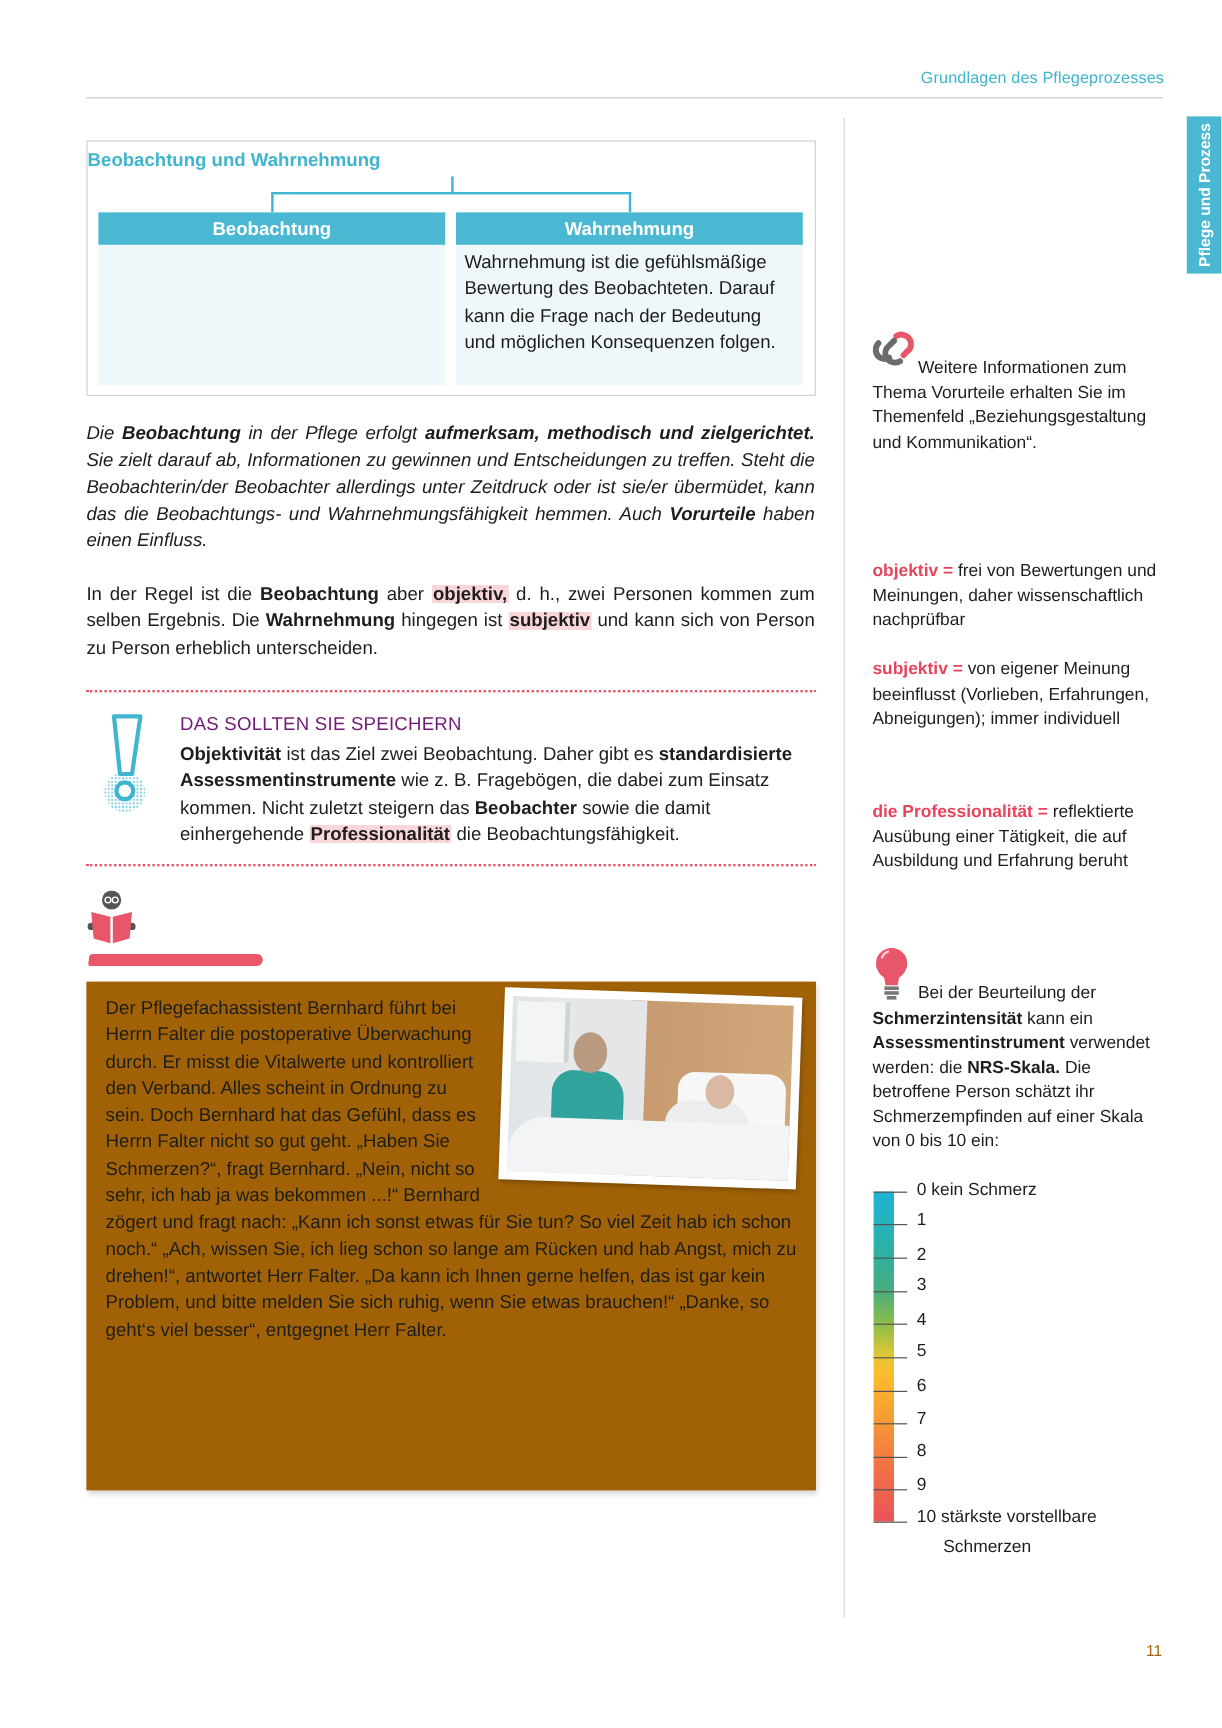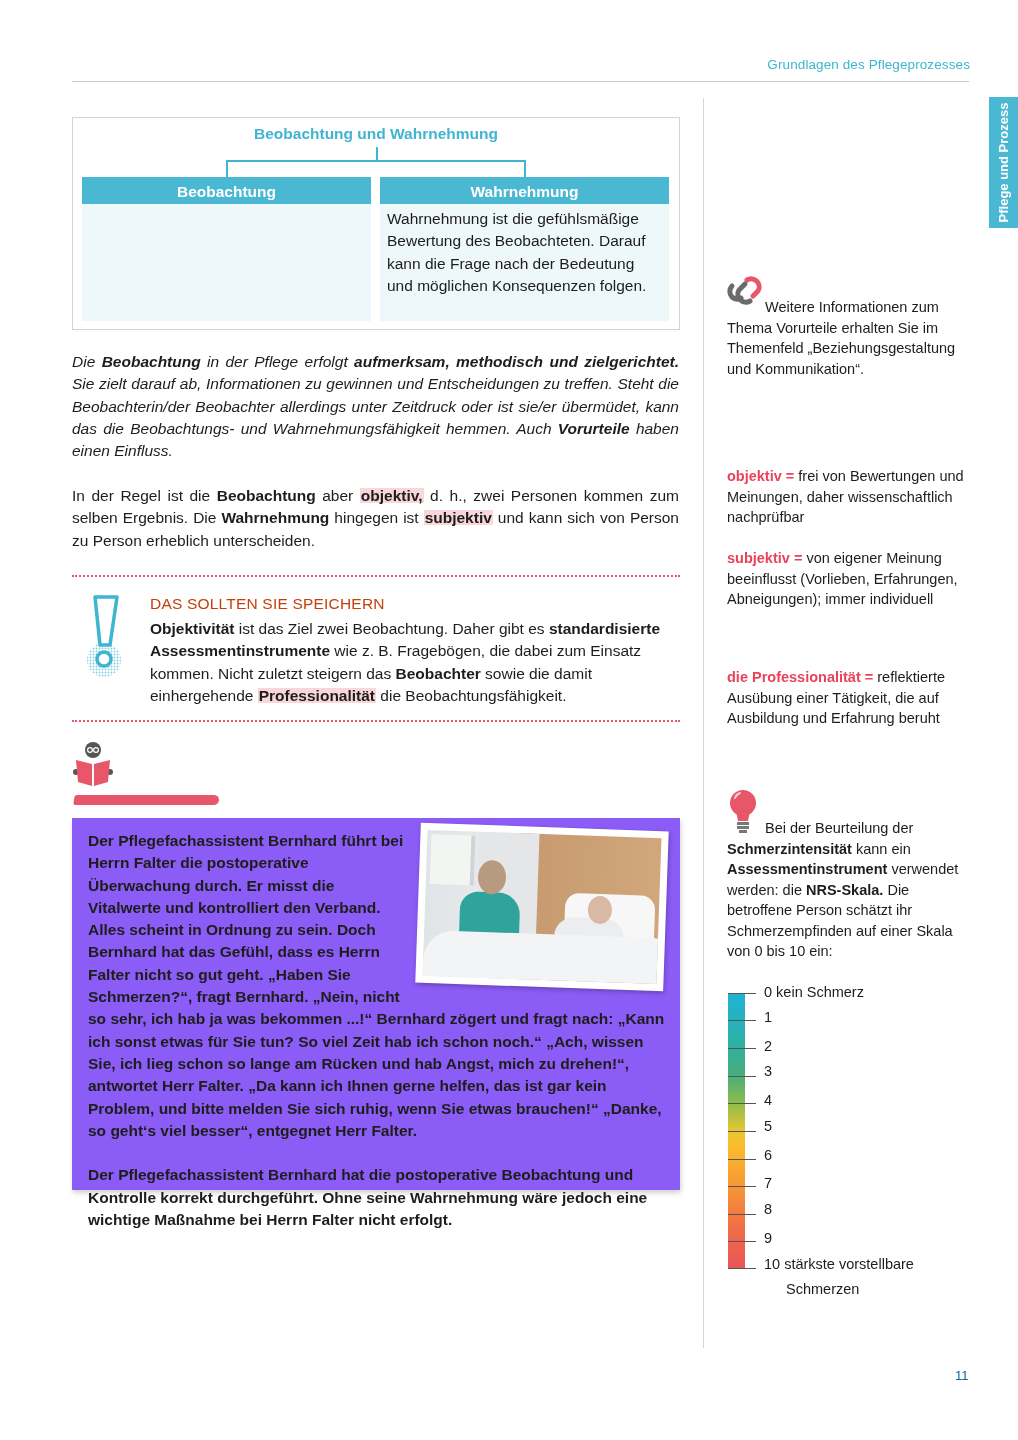--- a/index.html
+++ b/index.html
@@ -8,49 +8,49 @@
 
   .header-title { position: absolute; right: 48px; top: 57px; font-size: 13.5px; color: #3fb5cf; letter-spacing: 0.1px; }
   .header-rule { position: absolute; left: 72px; top: 81px; width: 897px; height: 1px; background: #c8c8c8; }
   .col-divider { position: absolute; left: 703px; top: 98px; width: 1px; height: 1250px; background: #d6d6d6; }
 
   .side-tab { position: absolute; left: 989px; top: 97px; width: 29px; height: 131px; background: #4bb8d3; display: flex; align-items: center; justify-content: center; }
   .side-tab span { transform: rotate(-90deg); white-space: nowrap; color: #fff; font-weight: bold; font-size: 13px; }
 
   
   .diagram { position: absolute; left: 72px; top: 117px; width: 608px; height: 213px; border: 1.5px solid #d3d3d3; background: #fff; }
-  .diagram-title { position: absolute; left: 0; right: 0; top: 7px; text-align: center; color: #3fb5cf; font-weight: bold; font-size: 15.5px; }
+  .diagram-title { position: absolute; left: 0; right: 0; top: 7px; text-align: left; color: #3fb5cf; font-weight: bold; font-size: 15.5px; }
   .connector-v { position: absolute; left: 303px; top: 29px; width: 2px; height: 14px; background: #3fb5cf; }
   .connector-h { position: absolute; left: 153px; top: 42px; width: 300px; height: 2px; background: #3fb5cf; }
   .connector-l { position: absolute; left: 153px; top: 42px; width: 2px; height: 17px; background: #3fb5cf; }
   .connector-r { position: absolute; left: 451px; top: 42px; width: 2px; height: 17px; background: #3fb5cf; }
   .dcol { position: absolute; top: 59px; width: 289px; height: 144px; background: #eef7fa; }
   .dcol.left { left: 9px; }
   .dcol.right { left: 307px; }
   .dcol-head { height: 27px; background: #4bb8d3; color: #fff; font-weight: bold; font-size: 15.5px; text-align: center; line-height: 29px; }
   .dcol-body { padding: 4px 7px; font-size: 15.5px; line-height: 22.3px; color: #1d1d1b; }
 
   .para { position: absolute; left: 72px; width: 607px; font-size: 15.5px; line-height: 22.3px; text-align: justify; }
   .para b { font-weight: bold; }
   .hl { background: linear-gradient(180deg, transparent 5%, #f8d6da 5%, #f8d6da 92%, transparent 92%); padding: 0 1px; }
   .hl-red { color: #e8435a; font-weight: bold; }
 
   .dotted { position: absolute; left: 72px; width: 608px; height: 0; border-top: 2px dotted #e8566a; }
 
   .save-box { position: absolute; left: 72px; top: 587px; width: 608px; height: 125px; }
   .excl-icon { position: absolute; left: 8px; top: 6px; width: 50px; height: 90px; }
-  .save-title { position: absolute; left: 78px; top: 8px; color: #c2410c; font-size: 15.5px; font-weight: normal; letter-spacing: 0.2px; }
+  .save-title { position: absolute; left: 78px; top: 8px; color: #701a75; font-size: 15.5px; font-weight: normal; letter-spacing: 0.2px; }
   .save-text { position: absolute; left: 78px; top: 31px; width: 520px; font-size: 15.5px; line-height: 22.3px; }
 
   .case-head { position: absolute; left: 72px; top: 742px; width: 608px; height: 65px; }
   .reader-icon { position: absolute; left: 0; top: 0; width: 46px; height: 46px; }
   .brush { position: absolute; left: 2px; top: 53px; width: 145px; height: 10px; background: #e8566a; border-radius: 3px 6px 5px 2px; transform: skewX(-8deg); }
   .case-title { position: absolute; left: 52px; top: 27px; font-size: 15.5px; font-weight: bold; letter-spacing: 0.1px; color: #1d1d1b; }
 
-  .case-box { position: absolute; left: 72px; top: 818px; width: 608px; height: 372px; background: #8b5cf6; box-shadow: 1px 3px 5px rgba(0,0,0,0.18); font-weight: bold; }
+  .case-box { position: absolute; left: 72px; top: 818px; width: 608px; height: 424px; background: #a16207; box-shadow: 1px 3px 5px rgba(0,0,0,0.18); }
   .case-text { position: absolute; left: 16px; top: 12px; width: 578px; font-size: 15.5px; line-height: 22.3px; }
   .case-text .float-space { float: right; width: 262px; height: 172px; }
   .case-text p { margin: 0; }
   .case-text .spacer { height: 22.3px; }
   .photo { position: absolute; left: 346px; top: 9px; width: 248px; height: 160px; background: #fff; transform: rotate(2deg); box-shadow: 1px 2px 4px rgba(0,0,0,0.25); padding: 7px; }
   .photo-inner { width: 100%; height: 100%; position: relative; overflow: hidden; background: linear-gradient(90deg, #dfe4e6 0%, #e9ebec 30%, #c79a6f 45%, #d2a77c 100%); }
   .photo-win { position: absolute; left: 4px; top: 4px; width: 44px; height: 50px; background: #f3f5f2; border-right: 4px solid #cfd4d6; }
   .photo-wall { position: absolute; left: 52px; top: 0; width: 60px; height: 150px; background: #e4e6e8; }
   .photo-nurse { position: absolute; left: 35px; top: 60px; width: 60px; height: 70px; background: #2fa39c; border-radius: 18px 22px 4px 4px; }
   .photo-nurse-head { position: absolute; left: 52px; top: 28px; width: 28px; height: 34px; background: #b89a80; border-radius: 50%; }
@@ -63,21 +63,21 @@
   .side-note { position: absolute; left: 727px; width: 245px; font-size: 14.5px; line-height: 20.5px; color: #1d1d1b; }
   .chain-icon { position: absolute; left: 727px; top: 274px; width: 38px; height: 38px; }
   .bulb-icon { position: absolute; left: 729px; top: 789px; width: 28px; height: 46px; }
 
   .nrs { position: absolute; left: 727px; top: 992px; width: 260px; height: 300px; }
   .nrs-bar { position: absolute; left: 1px; top: 1px; width: 17px; height: 275px;
     background: linear-gradient(180deg, #1eb3d6 0%, #2fb0a0 20%, #49ad7c 30%, #8bbd4a 40%, #e6c634 50%, #fbbd2c 55%, #f8a531 65%, #f58a3a 75%, #f06f46 85%, #ea5358 100%); }
   .nrs-tick { position: absolute; left: 1px; width: 28px; height: 1px; background: #555; }
   .nrs-label { position: absolute; left: 37px; font-size: 14.5px; color: #1d1d1b; white-space: nowrap; }
 
-  .page-num { position: absolute; left: 955px; top: 1368px; font-size: 13px; color: #0369a1; }
+  .page-num { position: absolute; left: 955px; top: 1368px; font-size: 13px; color: #a16207; }
 </style>
 </head>
 <body>
 
 <div class="header-title">Grundlagen des Pflegeprozesses</div>
 <div class="header-rule"></div>
 <div class="col-divider"></div>
 <div class="side-tab">
     <span>Pflege und Prozess</span>
   </div>
@@ -149,21 +149,20 @@
       <div class="photo-patient-head"></div>
       <div class="photo-nurse"></div>
       <div class="photo-nurse-head"></div>
       <div class="photo-bed"></div>
     </div>
   </div>
   <div class="case-text">
     <div class="float-space"></div>
     <p>Der Pflegefachassistent Bernhard führt bei Herrn Falter die postoperative Überwachung durch. Er misst die Vitalwerte und kontrolliert den Verband. Alles scheint in Ordnung zu sein. Doch Bernhard hat das Gefühl, dass es Herrn Falter nicht so gut geht. „Haben Sie Schmerzen?“, fragt Bernhard. „Nein, nicht so sehr, ich hab ja was bekommen ...!“ Bernhard zögert und fragt nach: „Kann ich sonst etwas für Sie tun? So viel Zeit hab ich schon noch.“ „Ach, wissen Sie, ich lieg schon so lange am Rücken und hab Angst, mich zu drehen!“, antwortet Herr Falter. „Da kann ich Ihnen gerne helfen, das ist gar kein Problem, und bitte melden Sie sich ruhig, wenn Sie etwas brauchen!“ „Danke, so geht‘s viel besser“, entgegnet Herr Falter.</p>
     <div class="spacer"></div>
-    <p>Der Pflegefachassistent Bernhard hat die postoperative Beobachtung und Kontrolle korrekt durchgeführt. Ohne seine Wahrnehmung wäre jedoch eine wichtige Maßnahme bei Herrn Falter nicht erfolgt.</p>
   </div>
 </div>
 
 <svg class="chain-icon" viewBox="0 0 38 38">
   <path d="M20 6 a8 8 0 0 1 11 11 l-5 5" fill="none" stroke="#e8566a" stroke-width="5" stroke-linecap="round"></path>
   <path d="M18 10 l-6 6 a8 8 0 0 0 11 11" fill="none" stroke="#6b6b6b" stroke-width="5" stroke-linecap="round"></path>
   <path d="M14 24 a8 8 0 0 1 -9 -1 a8 8 0 0 1 0 -11" fill="none" stroke="#6b6b6b" stroke-width="5" stroke-linecap="round"></path>
 </svg>
 <div class="side-note" style="top:297px; text-indent:38px;">Weitere Informationen zum Thema Vorurteile erhalten Sie im Themenfeld „Beziehungsgestaltung und Kommunikation“.</div>
 

